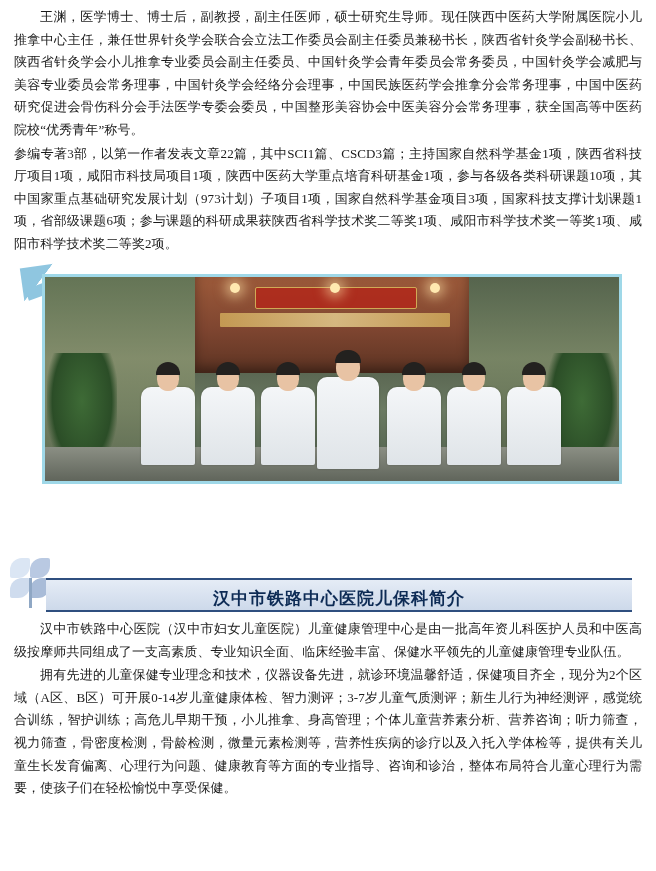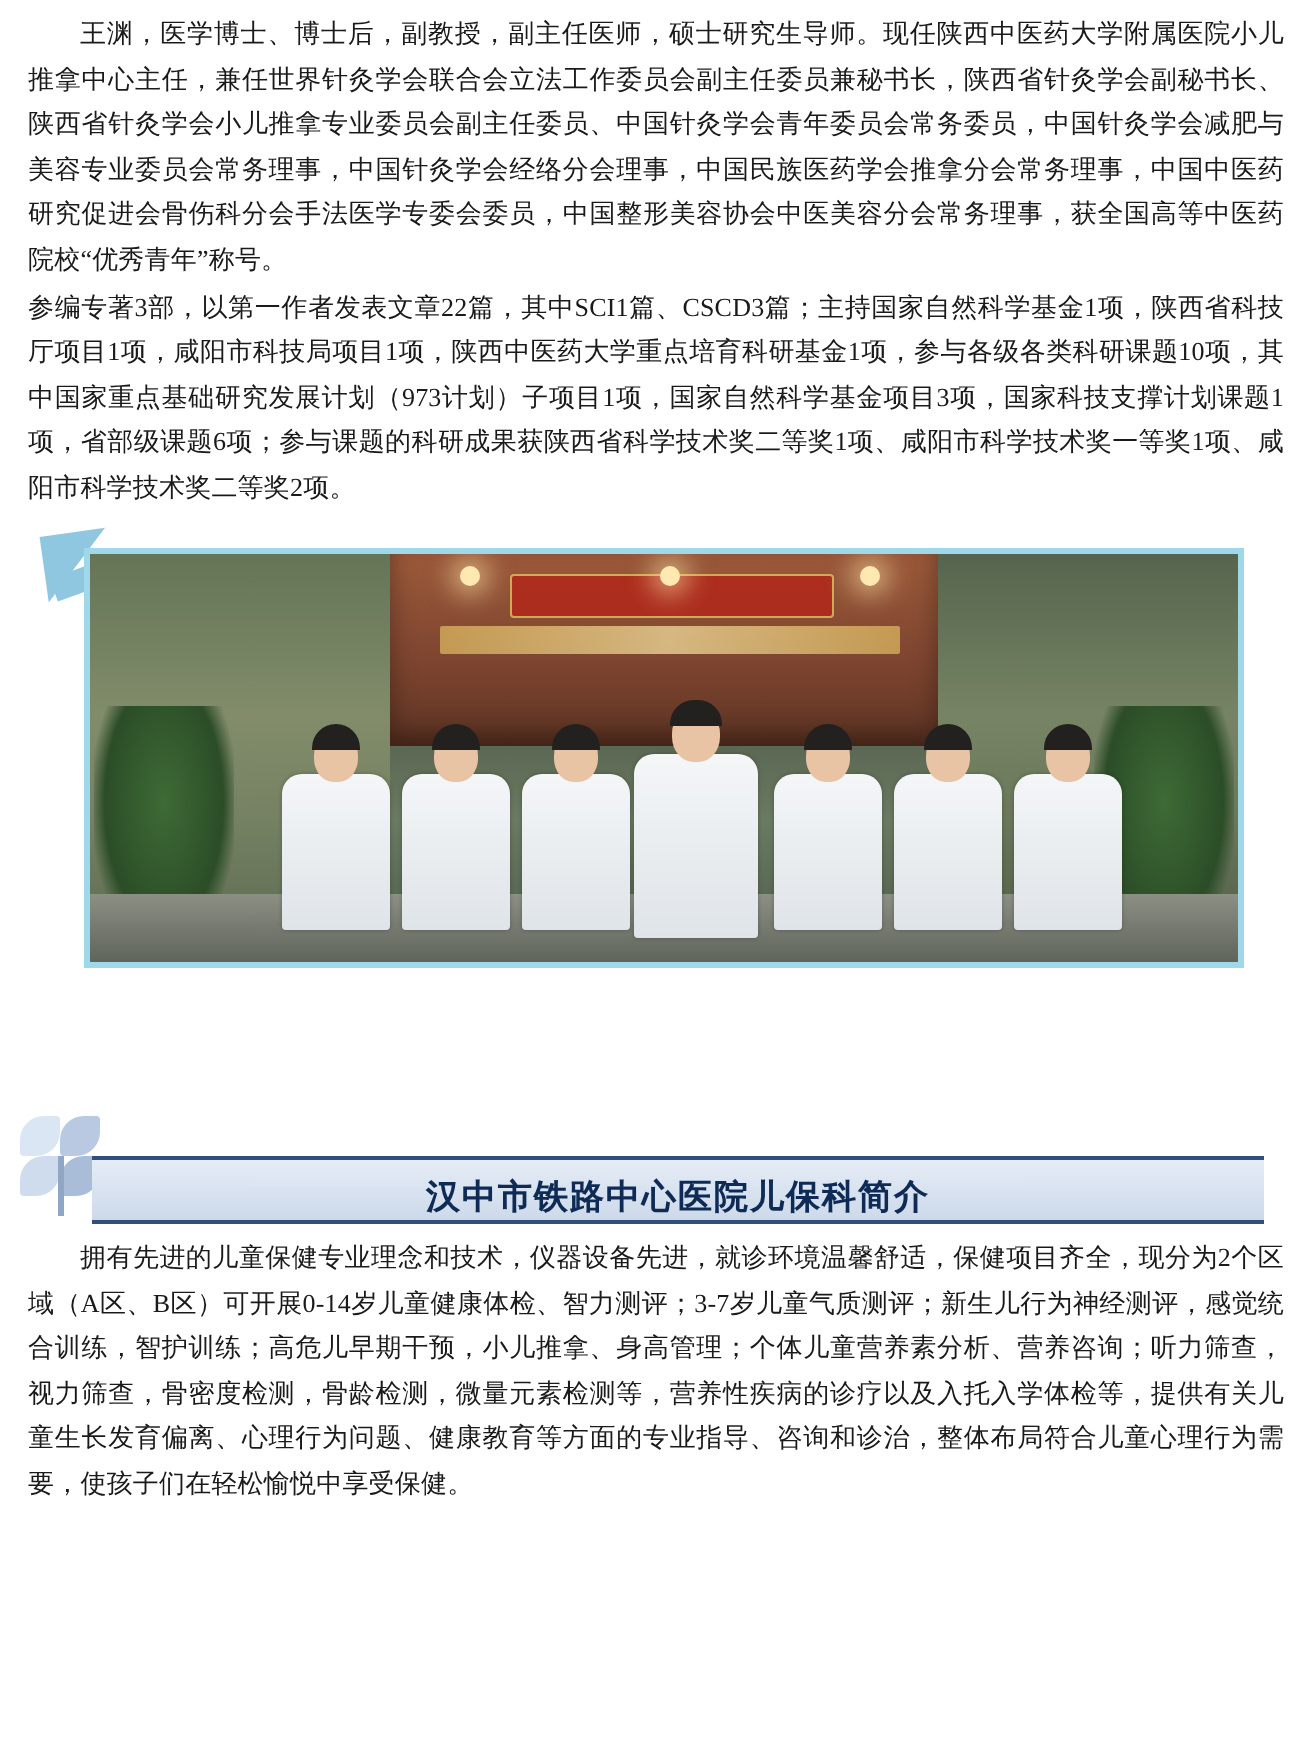--- a/index.html
+++ b/index.html
@@ -290,16 +290,17 @@
     <div class="pw-blade" style="left:2px;  top:22px; background:#cfdcee;"></div>
     <div class="pw-blade" style="left:22px; top:22px; background:#a9bcd8;"></div>
     <div class="pw-stick"></div>
   </div>
 
   <div class="section-title-bar">
     <span>汉中市铁路中心医院儿保科简介</span>
   </div>
 
   <div class="lower-body">
+    <p class="para indent">汉中市铁路中心医院（汉中市妇女儿童医院）儿童健康管理中心是由一批高年资儿科医护人员和中医高级按摩师共同组成了一支高素质、专业知识全面、临床经验丰富、保健水平领先的儿童健康管理专业队伍。</p>
     <p class="para indent">拥有先进的儿童保健专业理念和技术，仪器设备先进，就诊环境温馨舒适，保健项目齐全，现分为2个区域（A区、B区）可开展0-14岁儿童健康体检、智力测评；3-7岁儿童气质测评；新生儿行为神经测评，感觉统合训练，智护训练；高危儿早期干预，小儿推拿、身高管理；个体儿童营养素分析、营养咨询；听力筛查，视力筛查，骨密度检测，骨龄检测，微量元素检测等，营养性疾病的诊疗以及入托入学体检等，提供有关儿童生长发育偏离、心理行为问题、健康教育等方面的专业指导、咨询和诊治，整体布局符合儿童心理行为需要，使孩子们在轻松愉悦中享受保健。</p>
   </div>
 
 </div>
 
 </body></html>

